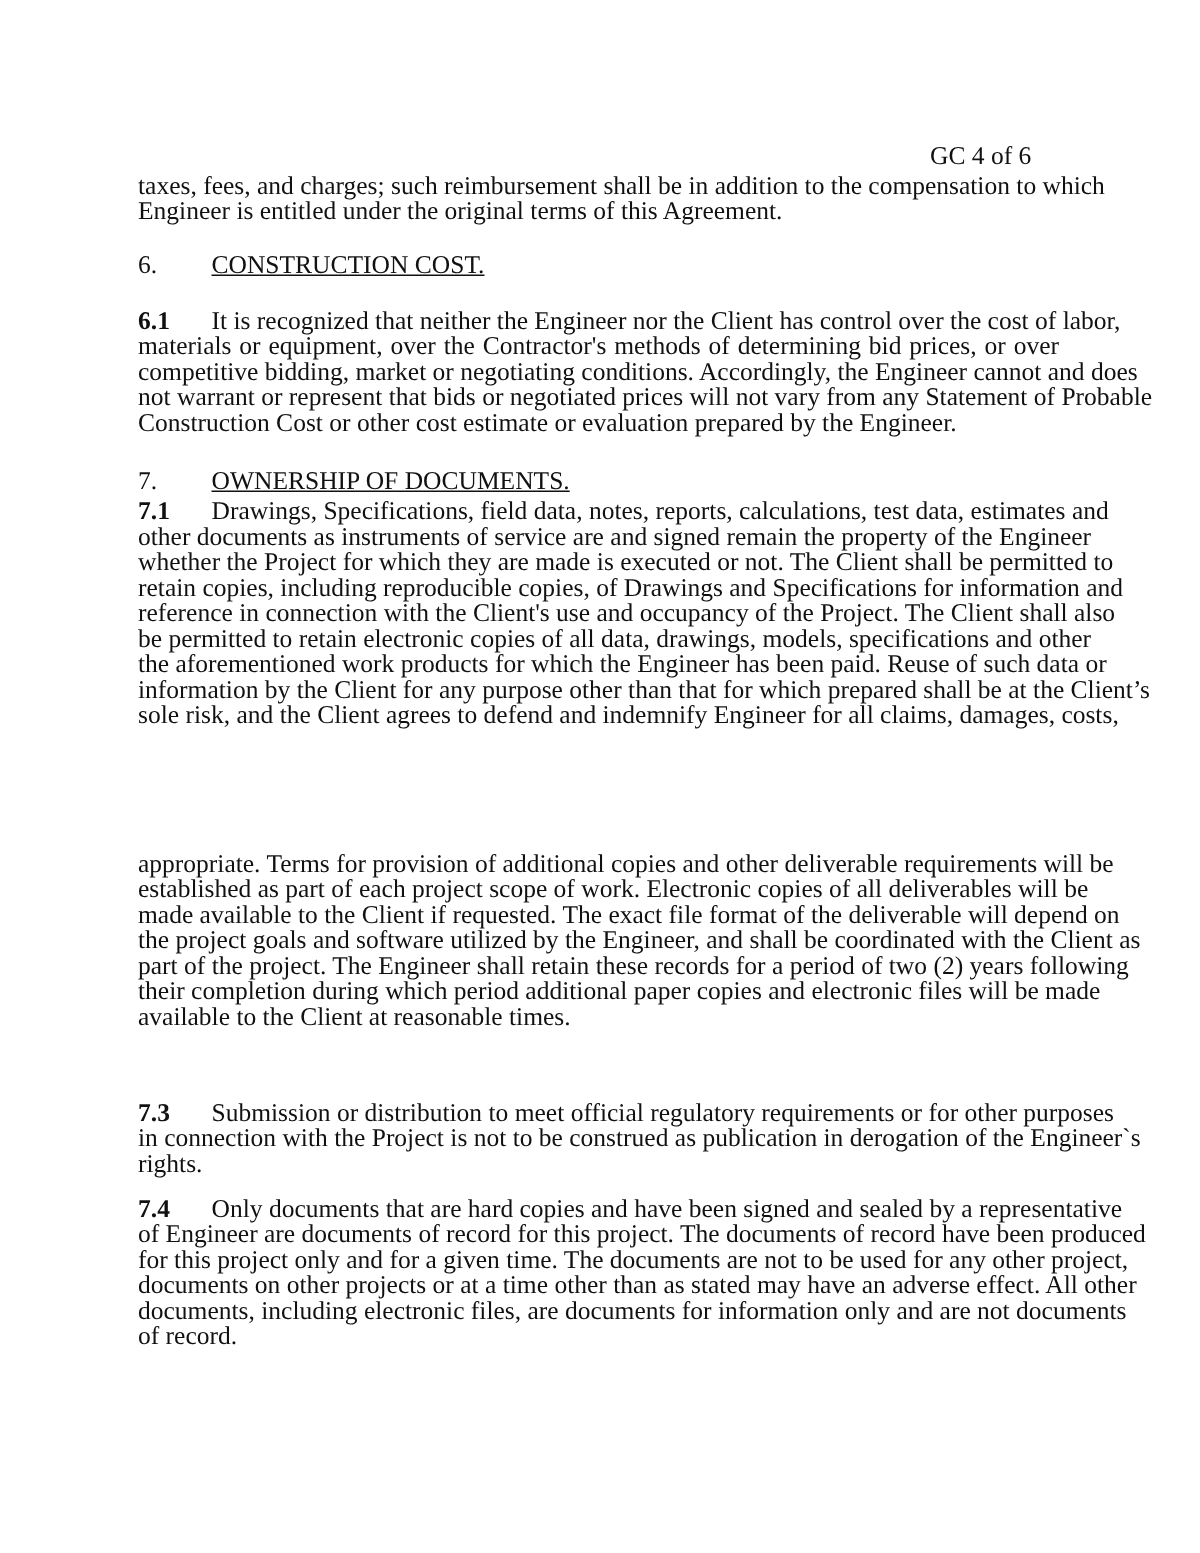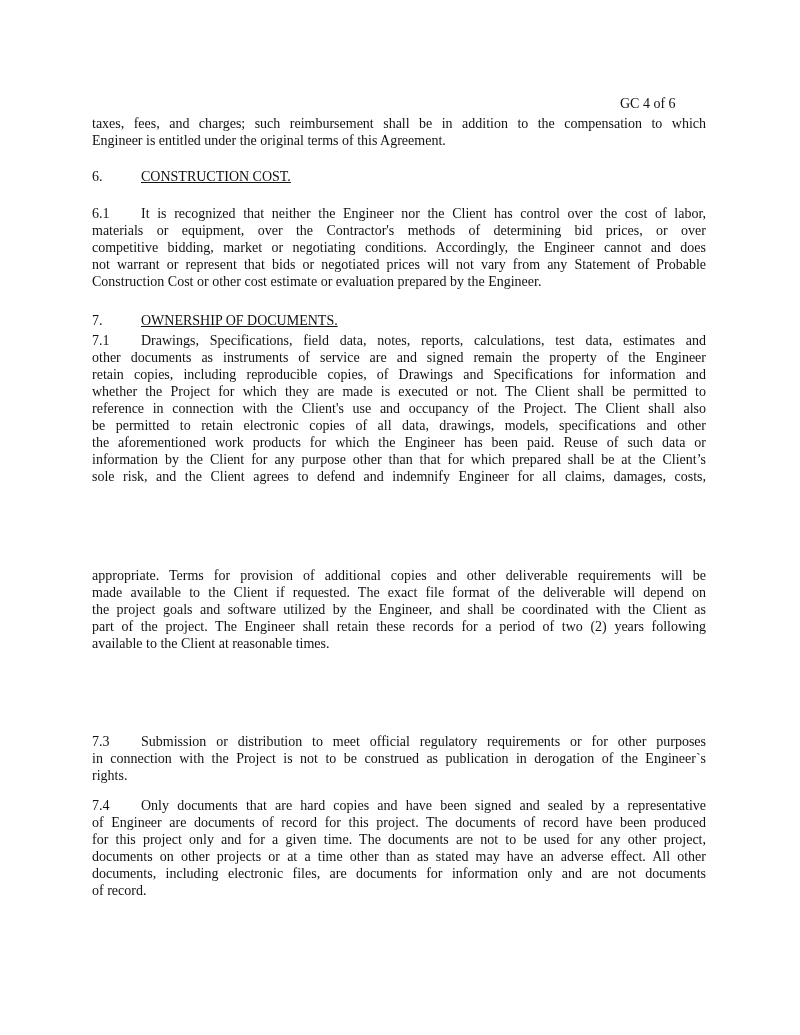--- a/index.html
+++ b/index.html
@@ -1,33 +1,33 @@
 <!DOCTYPE html>
 <html><head>
 <meta charset="utf-8">
 <style>
   html, body { margin: 0; padding: 0; background: #ffffff; }
   body { width: 800px; height: 1035px; position: relative; overflow: hidden; }
   .page {
     position: absolute; left: 0; top: 0; width: 800px; height: 1035px;
-    font-family: "Liberation Serif", serif; font-size: 14px; color: #111111;
+    font-family: "Liberation Serif", serif; font-size: 17px; color: #111111;
   }
   .header {
     position: absolute; top: 95px; left: 620px; line-height: 17px;
   }
   .block { position: absolute; left: 92px; width: 614px; }
   .line {
     display: block; height: 17px; line-height: 17px;
     text-align: justify; text-align-last: justify; white-space: nowrap;
   }
   .line.last { text-align-last: left; }
   .heading { line-height: 17px; }
   .heading .num { display: inline-block; width: 49px; }
   .heading .title { text-decoration: underline; }
-  .pnum { display: inline-block; width: 49px; }
+  .pnum { display: inline-block; width: 49px; font-weight: bold; }
 </style>
 </head>
 <body>
 
 <div class="page">
 
   <div class="header">GC 4 of 6</div>
 
   <div class="block" style="top:115px;">
     <span class="line">taxes, fees, and charges; such reimbursement shall be in addition to the compensation to which</span>
@@ -46,34 +46,36 @@
     <span class="line last">Construction Cost or other cost estimate or evaluation prepared by the Engineer.</span>
   </div>
 
   <div class="block heading" style="top:312px;">
     <span class="num">7.</span><span class="title">OWNERSHIP OF DOCUMENTS.</span>
   </div>
 
   <div class="block" style="top:332px;">
     <span class="line"><span class="pnum">7.1</span><span>Drawings, Specifications, field data, notes, reports, calculations, test data, estimates and</span></span>
     <span class="line">other documents as instruments of service are and signed remain the property of the Engineer</span>
+    <span class="line">whether the Project for which they are made is executed or not.  The Client shall be permitted to</span>
     <span class="line">retain copies, including reproducible copies, of Drawings and Specifications for information and</span>
-    <span class="line">whether the Project for which they are made is executed or not.  The Client shall be permitted to</span>
     <span class="line">reference in connection with the Client's use and occupancy of the Project.  The Client shall also</span>
     <span class="line">be permitted to retain electronic copies of all data, drawings, models, specifications and other</span>
     <span class="line">the aforementioned work products for which the Engineer has been paid.  Reuse of such data or</span>
     <span class="line">information by the Client for any purpose other than that for which prepared shall be at the Client’s</span>
     <span class="line">sole risk, and the Client agrees to defend and indemnify Engineer for all claims, damages, costs,</span>
   </div>
 
   <div class="block" style="top:567px;">
     <span class="line">appropriate.  Terms for provision of additional copies and other deliverable requirements will be</span>
+    <span class="line">established as part of each project scope of work.  Electronic copies of all deliverables will be</span>
     <span class="line">made available to the Client if requested.  The exact file format of the deliverable will depend on</span>
     <span class="line">the project goals and software utilized by the Engineer, and shall be coordinated with the Client as</span>
     <span class="line">part of the project.  The Engineer shall retain these records for a period of two (2) years following</span>
+    <span class="line">their completion during which period additional paper copies and electronic files will be made</span>
     <span class="line last">available to the Client at reasonable times.</span>
   </div>
 
   <div class="block" style="top:733px;">
     <span class="line"><span class="pnum">7.3</span><span>Submission or distribution to meet official regulatory requirements or for other purposes</span></span>
     <span class="line">in connection with the Project is not to be construed as publication in derogation of the Engineer`s</span>
     <span class="line last">rights.</span>
   </div>
 
   <div class="block" style="top:797px;">

